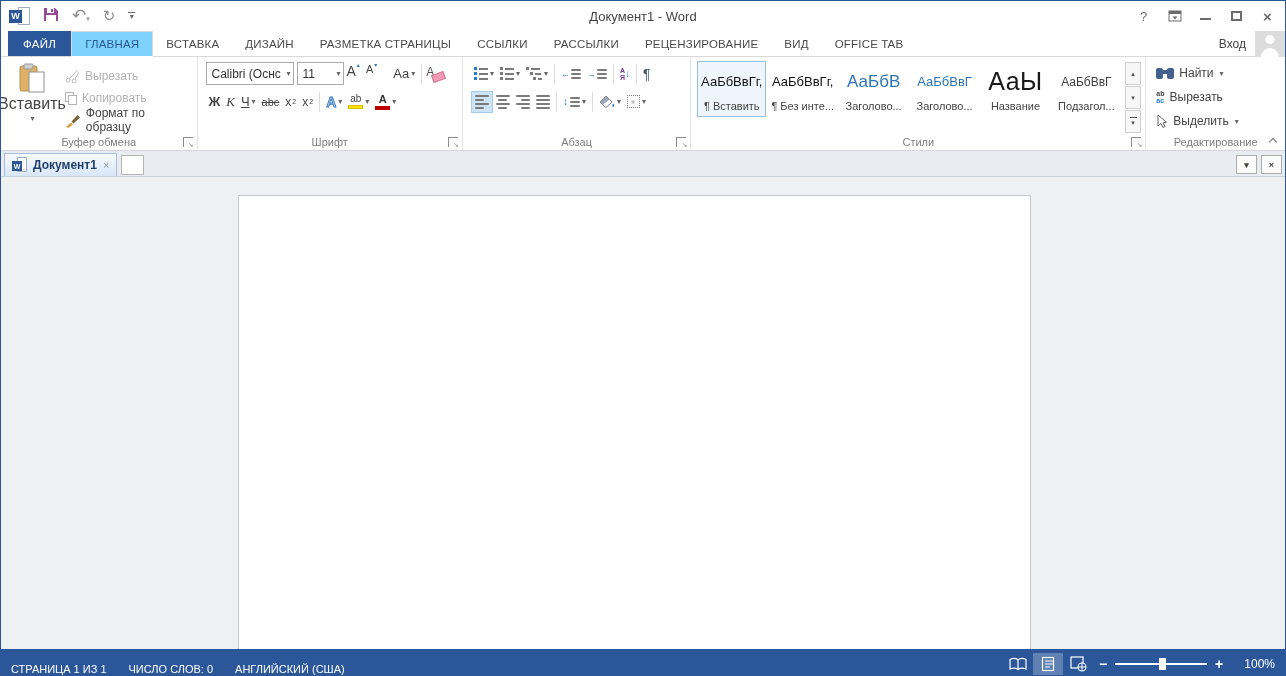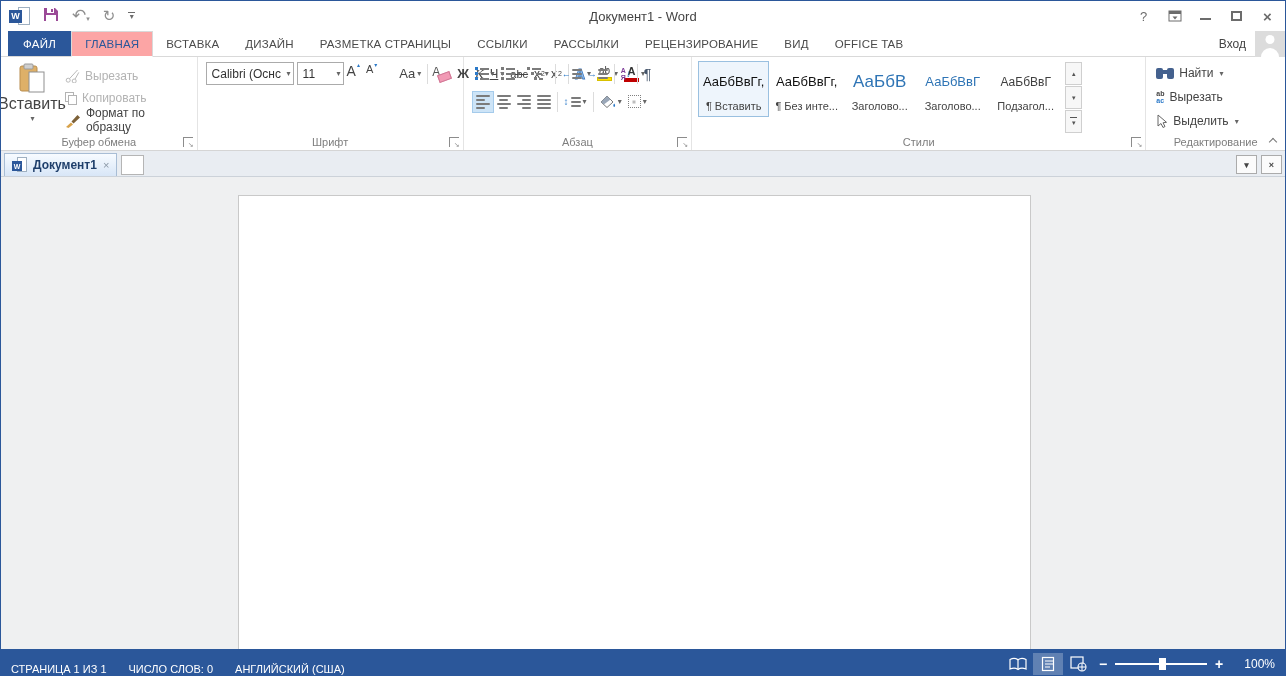--- a/index.html
+++ b/index.html
@@ -23,21 +23,21 @@
 .caret-mini{font-size:7px;color:#8f8f8f}
 .glyph-redo{font-size:15px;color:#8f8f8f;line-height:1}
 .qat-more{display:flex;flex-direction:column;align-items:center;line-height:.6}
 .qat-more b{display:block;width:7px;height:1.5px;background:#6c6c6c;margin-bottom:2px}
 .qat-more span{font-size:8px;color:#6c6c6c}
 
 
 .tabrow{position:absolute;top:30px;left:0;right:0;height:26px;background:#fff;border-bottom:1px solid #d9d9d9;display:flex;align-items:stretch;font-size:11.5px}
 .tab-file{margin-left:7px;background:#2b579a;color:#fff;display:flex;align-items:center;padding:0 15px;letter-spacing:.3px}
 .tab{display:flex;align-items:center;padding:0 13px;color:#4a4a4a;letter-spacing:.2px;white-space:nowrap}
-.tab.active{border:1px solid #d9d9d9;border-bottom:1px solid #fff;margin-bottom:-1px;background:#fca5a5;color:#2b579a}
+.tab.active{border:1px solid #d9d9d9;border-bottom:1px solid #fff;margin-bottom:-1px;background:#7dd3fc;color:#2b579a}
 .signin{margin-left:auto;display:flex;align-items:center;gap:9px;font-size:12px;color:#444}
 .avatar{width:30px;height:26px;background:#dcdcdc;position:relative;overflow:hidden}
 .avatar::before{content:"";position:absolute;left:50%;top:4px;transform:translateX(-50%);width:9px;height:9px;border-radius:50%;background:#fff}
 .avatar::after{content:"";position:absolute;left:50%;bottom:-1px;transform:translateX(-50%);width:18px;height:10px;border-radius:9px 9px 0 0;background:#fff}
 
 
 .ribbon{position:absolute;top:56px;left:0;right:0;height:94px;background:#fff;border-bottom:1px solid #d5d5d5;display:flex}
 .rgroup{position:relative;border-right:1px solid #e4e4e4;padding:4px 4px 17px}
 .gfooter{position:absolute;left:0;right:0;bottom:2px;text-align:center;font-size:11px;color:#7e7e7e;white-space:nowrap}
 .launcher{position:absolute;right:4px;bottom:3px;width:10px;height:10px;border-top:1px solid #8c8c8c;border-left:1px solid #8c8c8c}
@@ -52,21 +52,21 @@
 .paste-label{font-size:16px;color:#444}
 .clip-rows{display:flex;flex-direction:column;gap:4px;padding:6px 0 0 6px}
 .clip-row{display:flex;align-items:center;gap:5px;font-size:12px;color:#444;height:18px}
 .clip-row.disabled{color:#b3b3b3}
 .copy-ico{position:relative;width:12px;height:13px}
 .copy-ico i{position:absolute;width:9px;height:10px;border:1px solid #b3b3b3;background:#fff;display:block}
 .copy-ico i:first-child{left:0;top:0}
 .copy-ico i:last-child{left:3px;top:3px}
 
 
-.g-font{width:266px;display:flex;flex-direction:row;gap:3px;padding-left:8px}
+.g-font{width:266px;display:flex;flex-direction:column;gap:3px;padding-left:8px}
 .frow{display:flex;align-items:center;height:25px}
 .combo{display:flex;align-items:center;border:1px solid #ababab;background:#fff;height:23px;padding:0 2px 0 5px;font-size:12px;color:#333;gap:3px}
 .combo .dd{margin-left:auto}
 .fontname{width:88px}
 .fontsize{width:47px;margin-left:3px}
 .grow-shrink{position:relative;display:flex;align-items:flex-start}
 .letterbtn{font-size:13px;color:#444}
 .sup-caret{font-size:6px;color:#2b79c8;margin-top:-2px}
 .b-bold{font-weight:bold;font-size:13px}
 .b-italic{font-style:italic;font-family:"Liberation Serif",serif;font-size:13px}
@@ -274,21 +274,21 @@
           <span class="dd">▾</span>
         </div>
         <span class="rbtn grow-shrink">
             <span class="letterbtn" style="font-size:14px">A</span>
             <span class="sup-caret">▴</span>
           </span>
         <span class="rbtn grow-shrink">
             <span class="letterbtn" style="font-size:11px">A</span>
             <span class="sup-caret" style="color:#2b79c8">▾</span>
           </span>
-        <span class="rbtn" style="margin-left:16px">
+        <span class="rbtn" style="margin-left:10px">
             <span class="letterbtn">Aa</span>
             <span class="dd">▾</span>
           </span>
         <span class="sep-v"></span>
         <span class="rbtn eraser">
             <span class="t">A</span>
           </span>
       </div>
       <div class="frow">
         <span class="rbtn b-bold">Ж</span>
@@ -489,20 +489,24 @@
         <div class="sprev">АаБбВвГг,</div>
         <div class="slabel">¶ Без инте...</div>
       </div>
       <div class="style-item s3">
         <div class="sprev">АаБбВ</div>
         <div class="slabel">Заголово...</div>
       </div>
       <div class="style-item s4">
         <div class="sprev">АаБбВвГ</div>
         <div class="slabel">Заголово...</div>
+      </div>
+      <div class="style-item s5">
+        <div class="sprev">АаЫ</div>
+        <div class="slabel">Название</div>
       </div>
       <div class="style-item s6">
         <div class="sprev">АаБбВвГ</div>
         <div class="slabel">Подзагол...</div>
       </div>
       <div class="sscroll">
         <span class="sb">▴</span>
         <span class="sb">▾</span>
         <span class="sb sb-more">
             <i>

